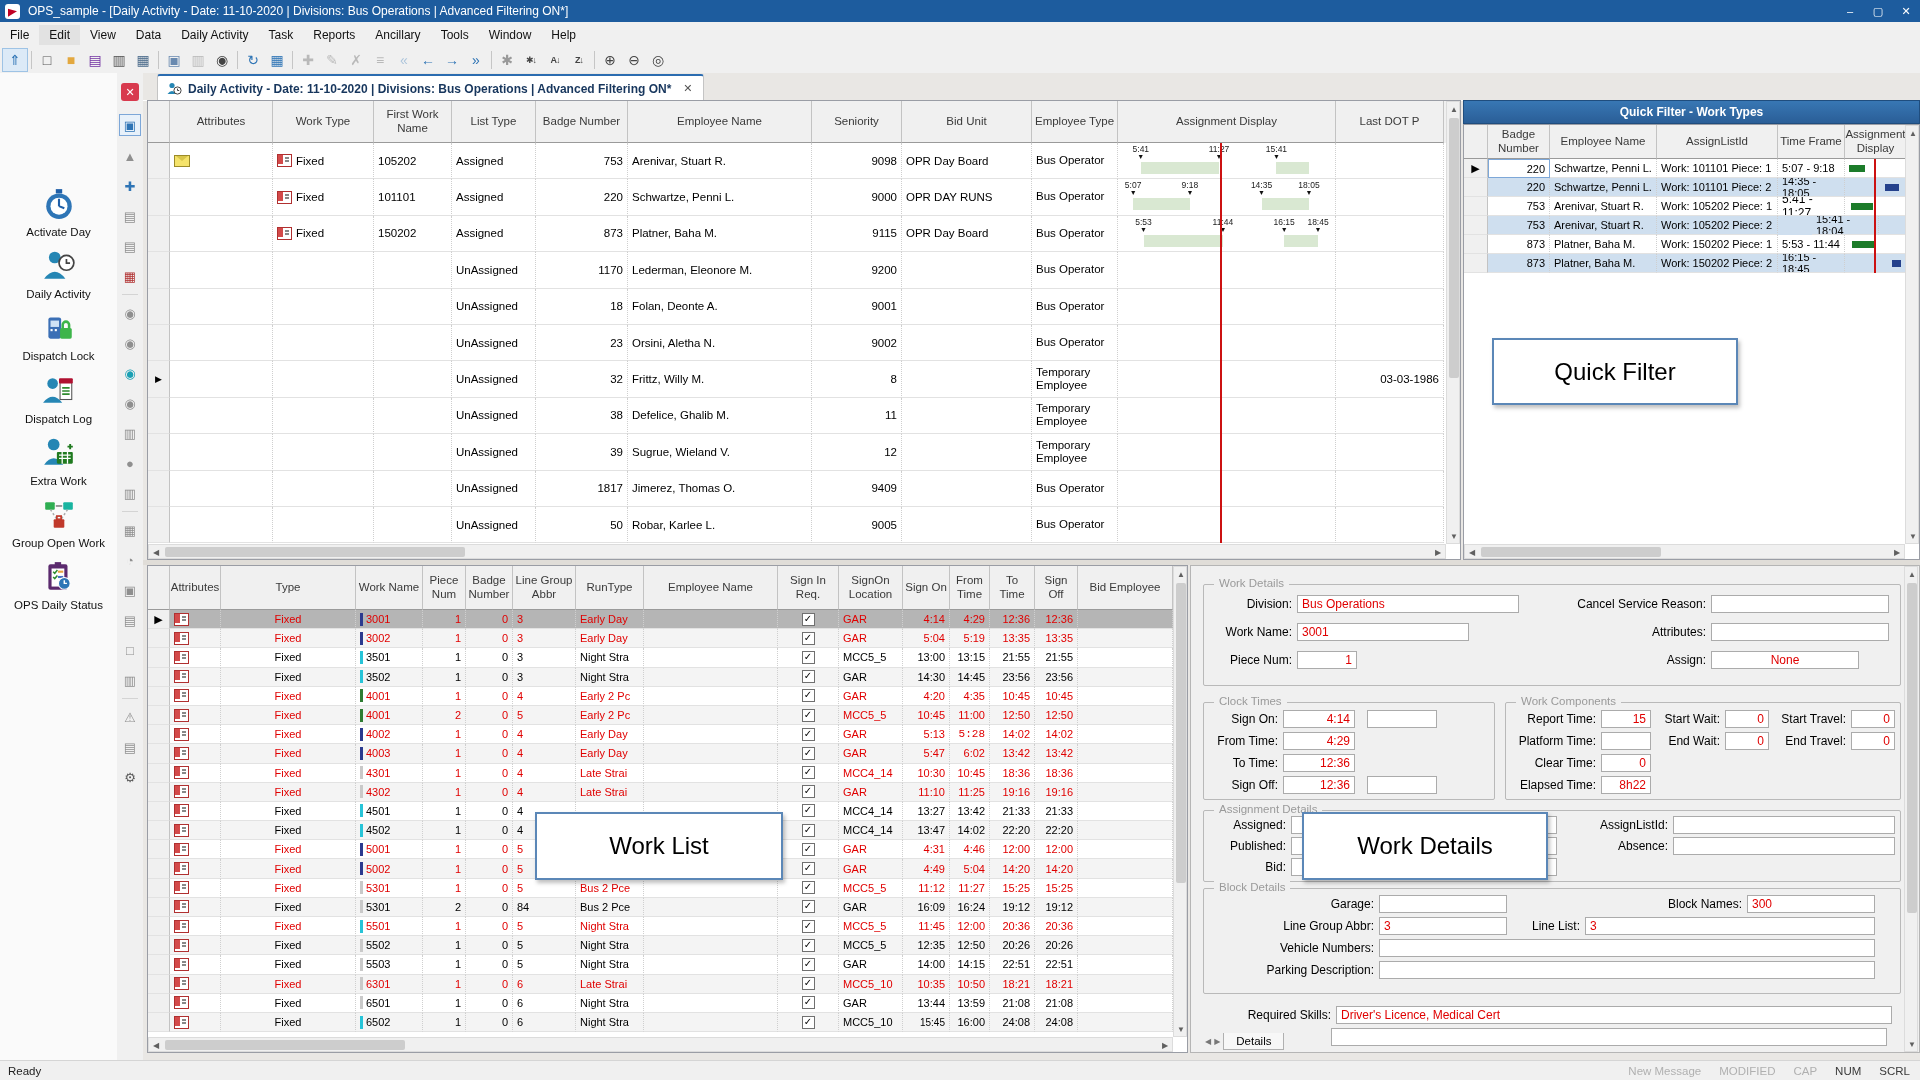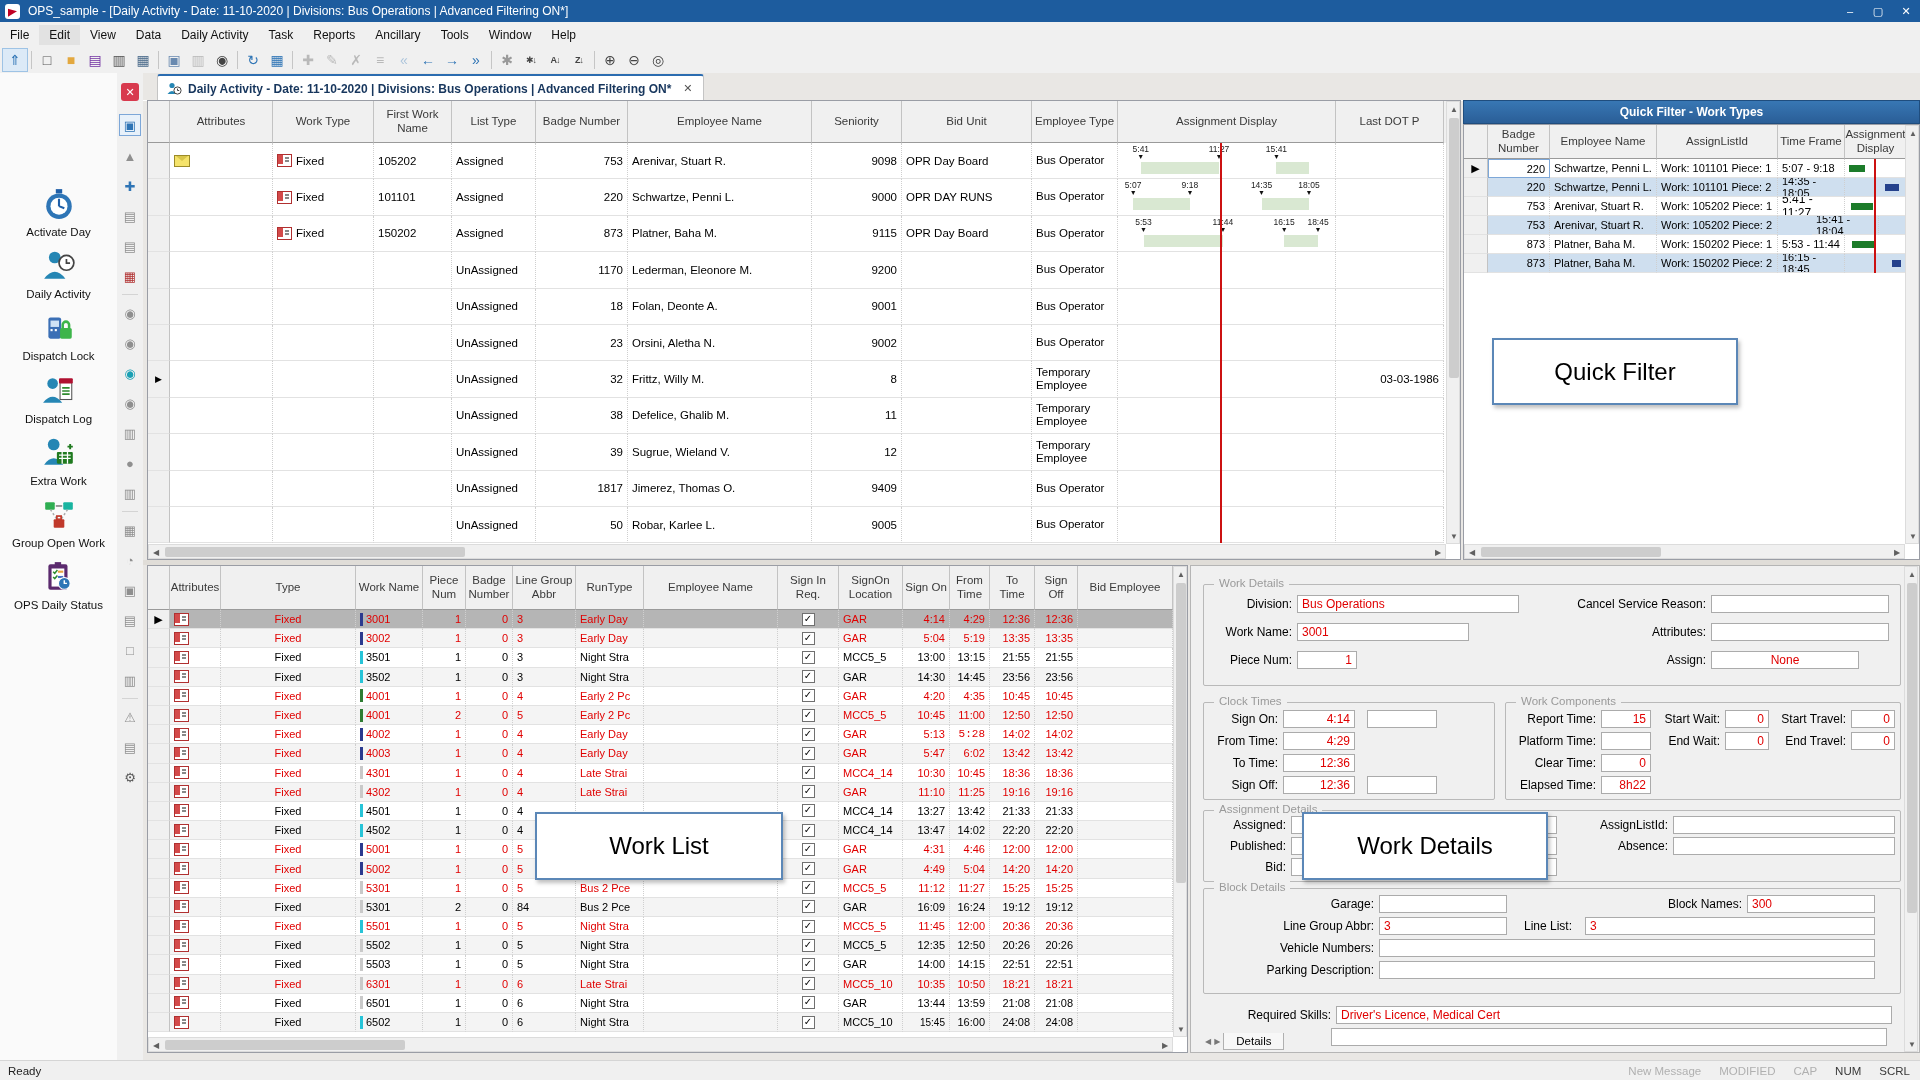--- a/index.html
+++ b/index.html
@@ -1297,21 +1297,21 @@
           </div>
         <div class="frow" style="left:448px;top:6px;">
             <span class="flabel" style="width:90px;">Block Names:</span>
             <div class="finput red" style="width:128px;">300</div>
           </div>
         <div class="frow" style="left:70px;top:28px;">
             <span class="flabel" style="width:100px;">Line Group Abbr:</span>
             <div class="finput red" style="width:128px;">3</div>
           </div>
         <div class="frow" style="left:312px;top:28px;">
-            <span class="flabel" style="width:64px;text-align:center;">Line List:</span>
+            <span class="flabel" style="width:64px;">Line List:</span>
             <div class="finput red" style="width:290px;">3</div>
           </div>
         <div class="frow" style="left:42px;top:50px;">
             <span class="flabel" style="width:128px;">Vehicle Numbers:</span>
             <div class="finput" style="width:496px;"></div>
           </div>
         <div class="frow" style="left:42px;top:72px;">
             <span class="flabel" style="width:128px;">Parking Description:</span>
             <div class="finput" style="width:496px;"></div>
           </div>

